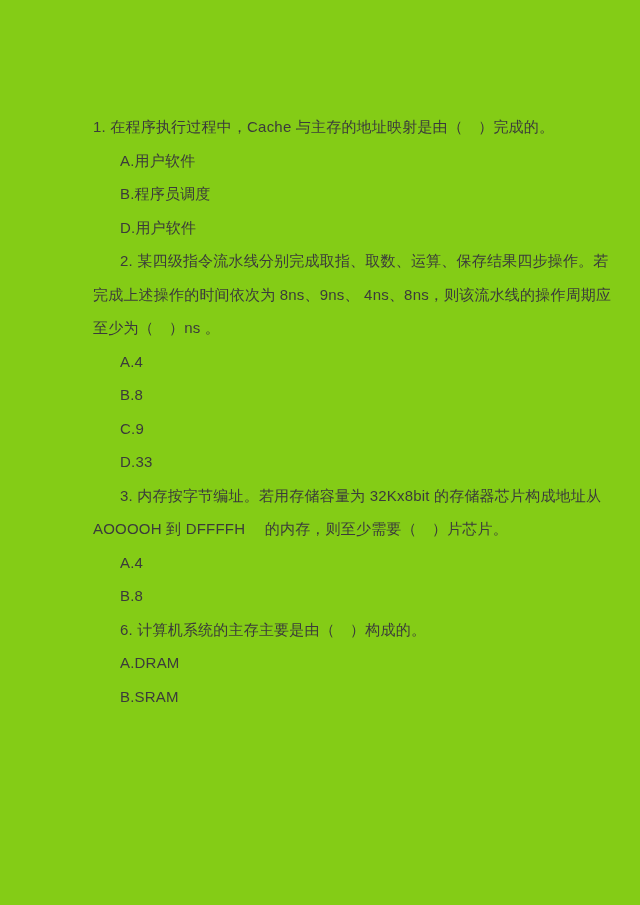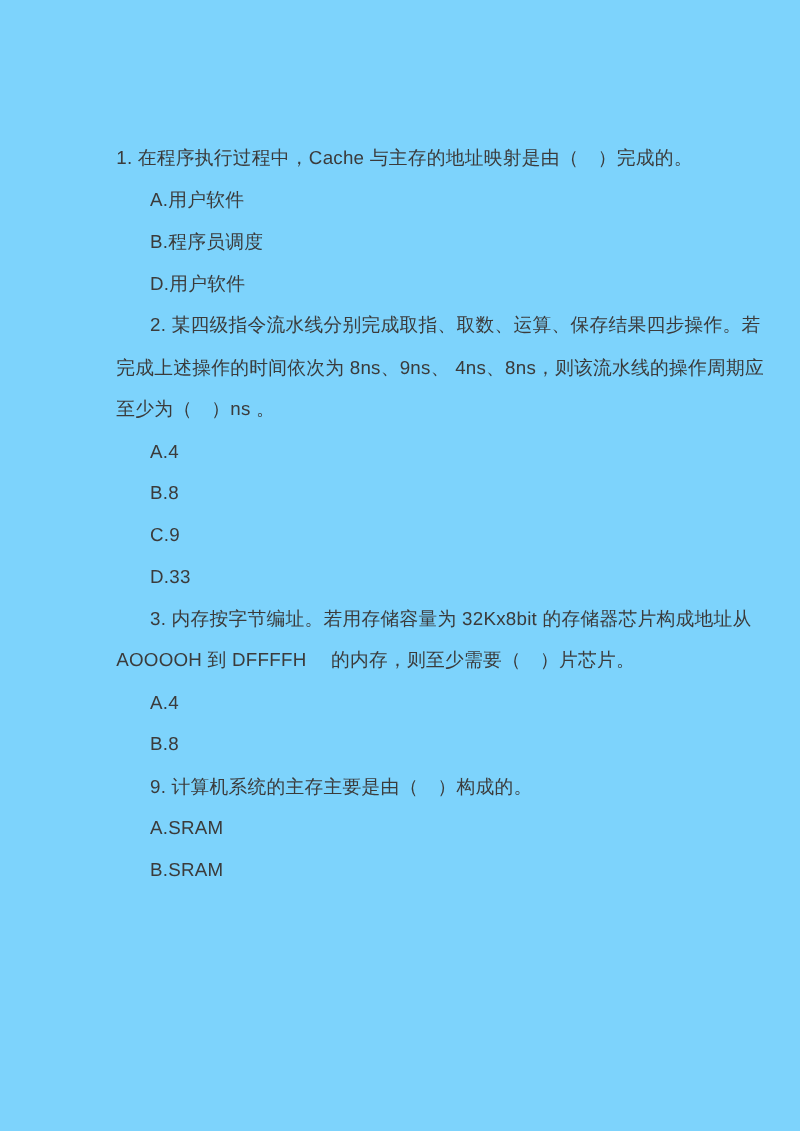--- a/index.html
+++ b/index.html
@@ -4,21 +4,21 @@
 <style>
   html, body {
     margin: 0;
     padding: 0;
     background: #ffffff;
   }
   .page {
     position: relative;
     width: 640px;
     height: 905px;
-    background: #7dd3fc;
+    background: #84cc16;
     overflow: hidden;
     font-family: "Liberation Sans", "DejaVu Sans", sans-serif;
     color: #3b3b3b;
   }
   .content {
     position: absolute;
     top: 110px;
     left: 93px;
     right: 60px;
     font-size: 15px;
@@ -52,18 +52,18 @@
     <p class="line indent">A.4</p>
     <p class="line indent">B.8</p>
     <p class="line indent">C.9</p>
     <p class="line indent">D.33</p>
 
     <p class="line indent">3. 内存按字节编址。若用存储容量为 32Kx8bit 的存储器芯片构成地址从</p>
     <p class="line">AOOOOH 到 DFFFFH　 的内存，则至少需要（　）片芯片。</p>
     <p class="line indent">A.4</p>
     <p class="line indent">B.8</p>
 
-    <p class="line indent">9. 计算机系统的主存主要是由（　）构成的。</p>
-    <p class="line indent">A.SRAM</p>
+    <p class="line indent">6. 计算机系统的主存主要是由（　）构成的。</p>
+    <p class="line indent">A.DRAM</p>
     <p class="line indent">B.SRAM</p>
 
   </div>
 </div>
 
 </body></html>

